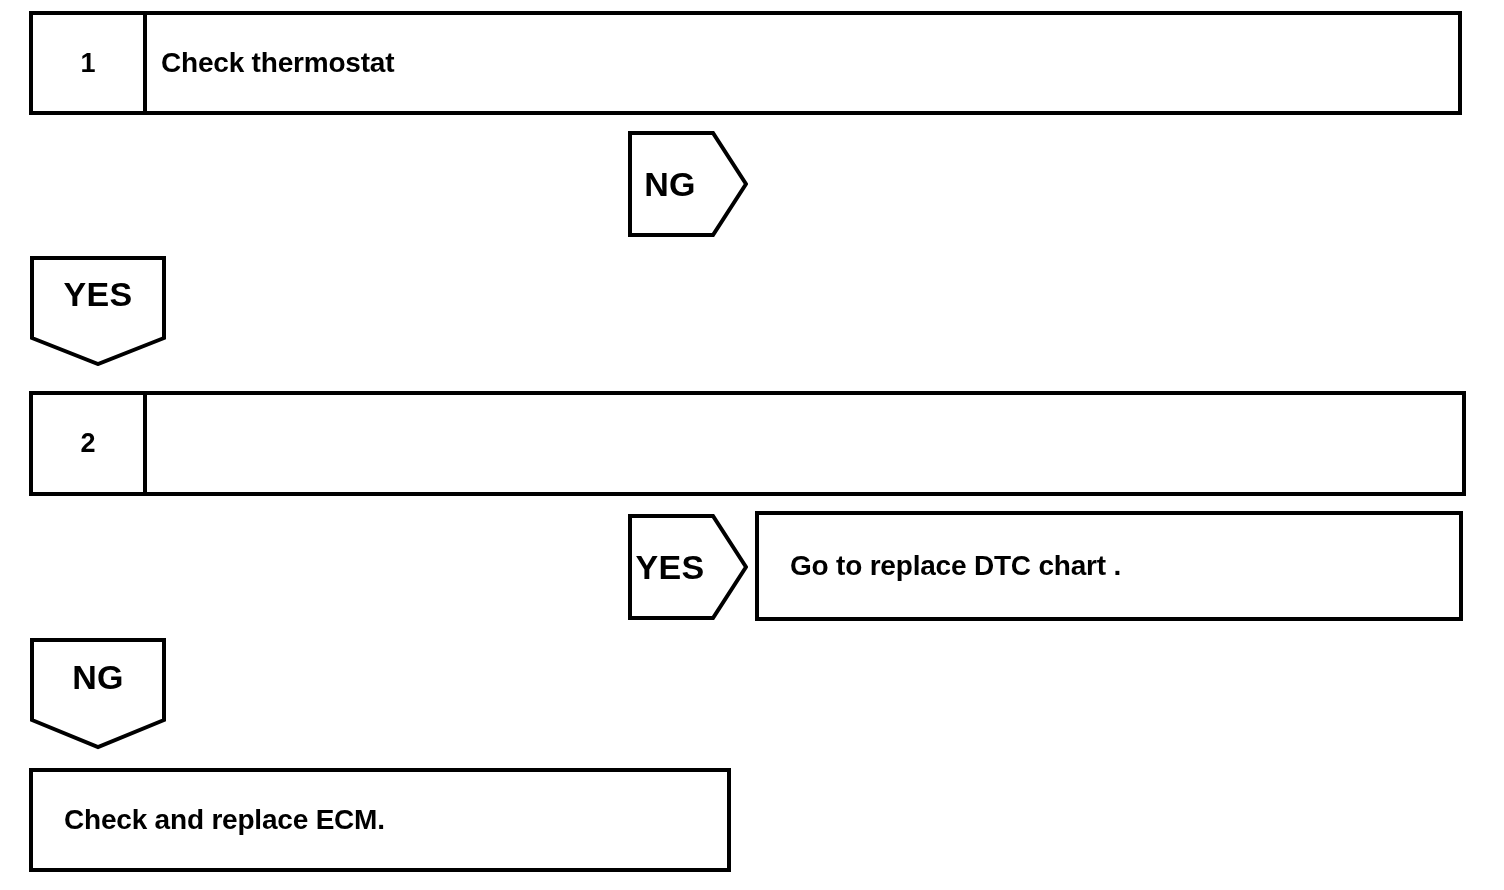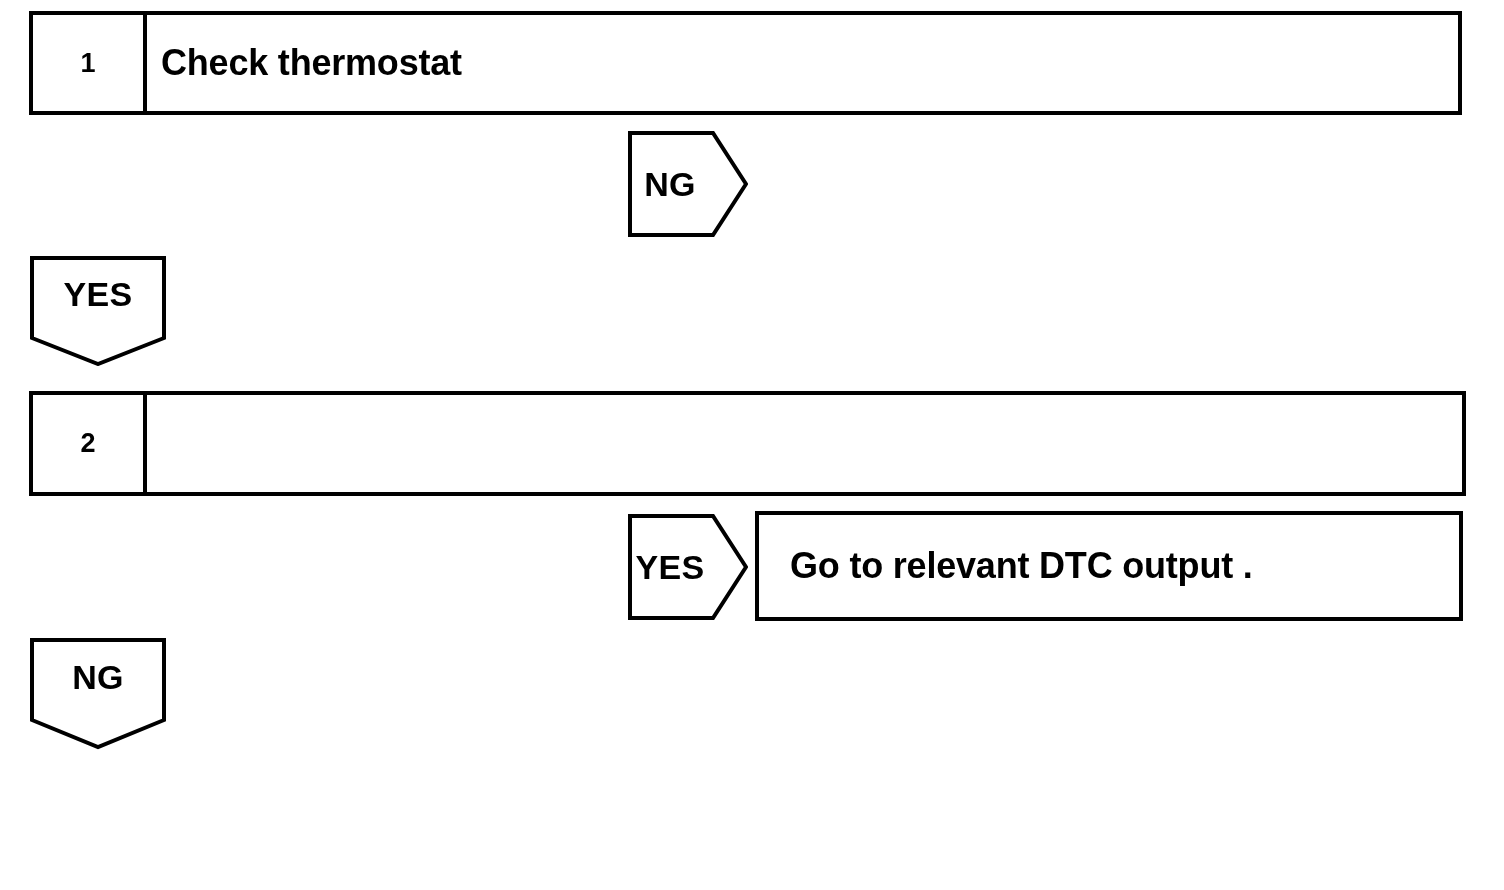--- a/index.html
+++ b/index.html
@@ -41,21 +41,21 @@
     justify-content: center;
     font-size: 27px;
     font-weight: bold;
     color: #000000;
     letter-spacing: 0px;
   }
   .box-text {
     flex: 1 1 auto;
     display: flex;
     align-items: center;
-    font-size: 36px;
+    font-size: 28px;
     font-weight: bold;
     color: #000000;
     padding-left: 14px;
     letter-spacing: -0.2px;
     white-space: nowrap;
   }
   .box-text.plain {
     padding-left: 31px;
   }
 
@@ -119,24 +119,27 @@
   </div>
 
   <div class="arrow arrow-right" style="left:628px; top:514px; width:120px; height:106px;">
     <svg width="120" height="106" viewBox="0 0 120 106">
       <polygon points="2,2 85,2 118,53 85,104 2,104" fill="#ffffff" stroke="#000000" stroke-width="4" stroke-linejoin="miter"></polygon>
     </svg>
     <span class="arrow-label">YES</span>
   </div>
 
   <div class="node box" style="left:755px; top:511px; width:708px; height:110px;">
-    <div class="box-text plain">Go to relevant DTC output .</div>
+    <div class="box-text plain">Go to replace DTC chart .</div>
   </div>
 
   <div class="arrow arrow-down" style="left:30px; top:638px; width:136px; height:112px;">
     <svg width="136" height="112" viewBox="0 0 136 112">
       <polygon points="2,2 134,2 134,82 68,109 2,82" fill="#ffffff" stroke="#000000" stroke-width="4" stroke-linejoin="miter"></polygon>
     </svg>
     <span class="arrow-label">NG</span>
   </div>
 
+  <div class="node box" style="left:29px; top:768px; width:702px; height:104px;">
+    <div class="box-text plain">Check and replace ECM.</div>
+  </div>
 
 </div>
 
 </body></html>

